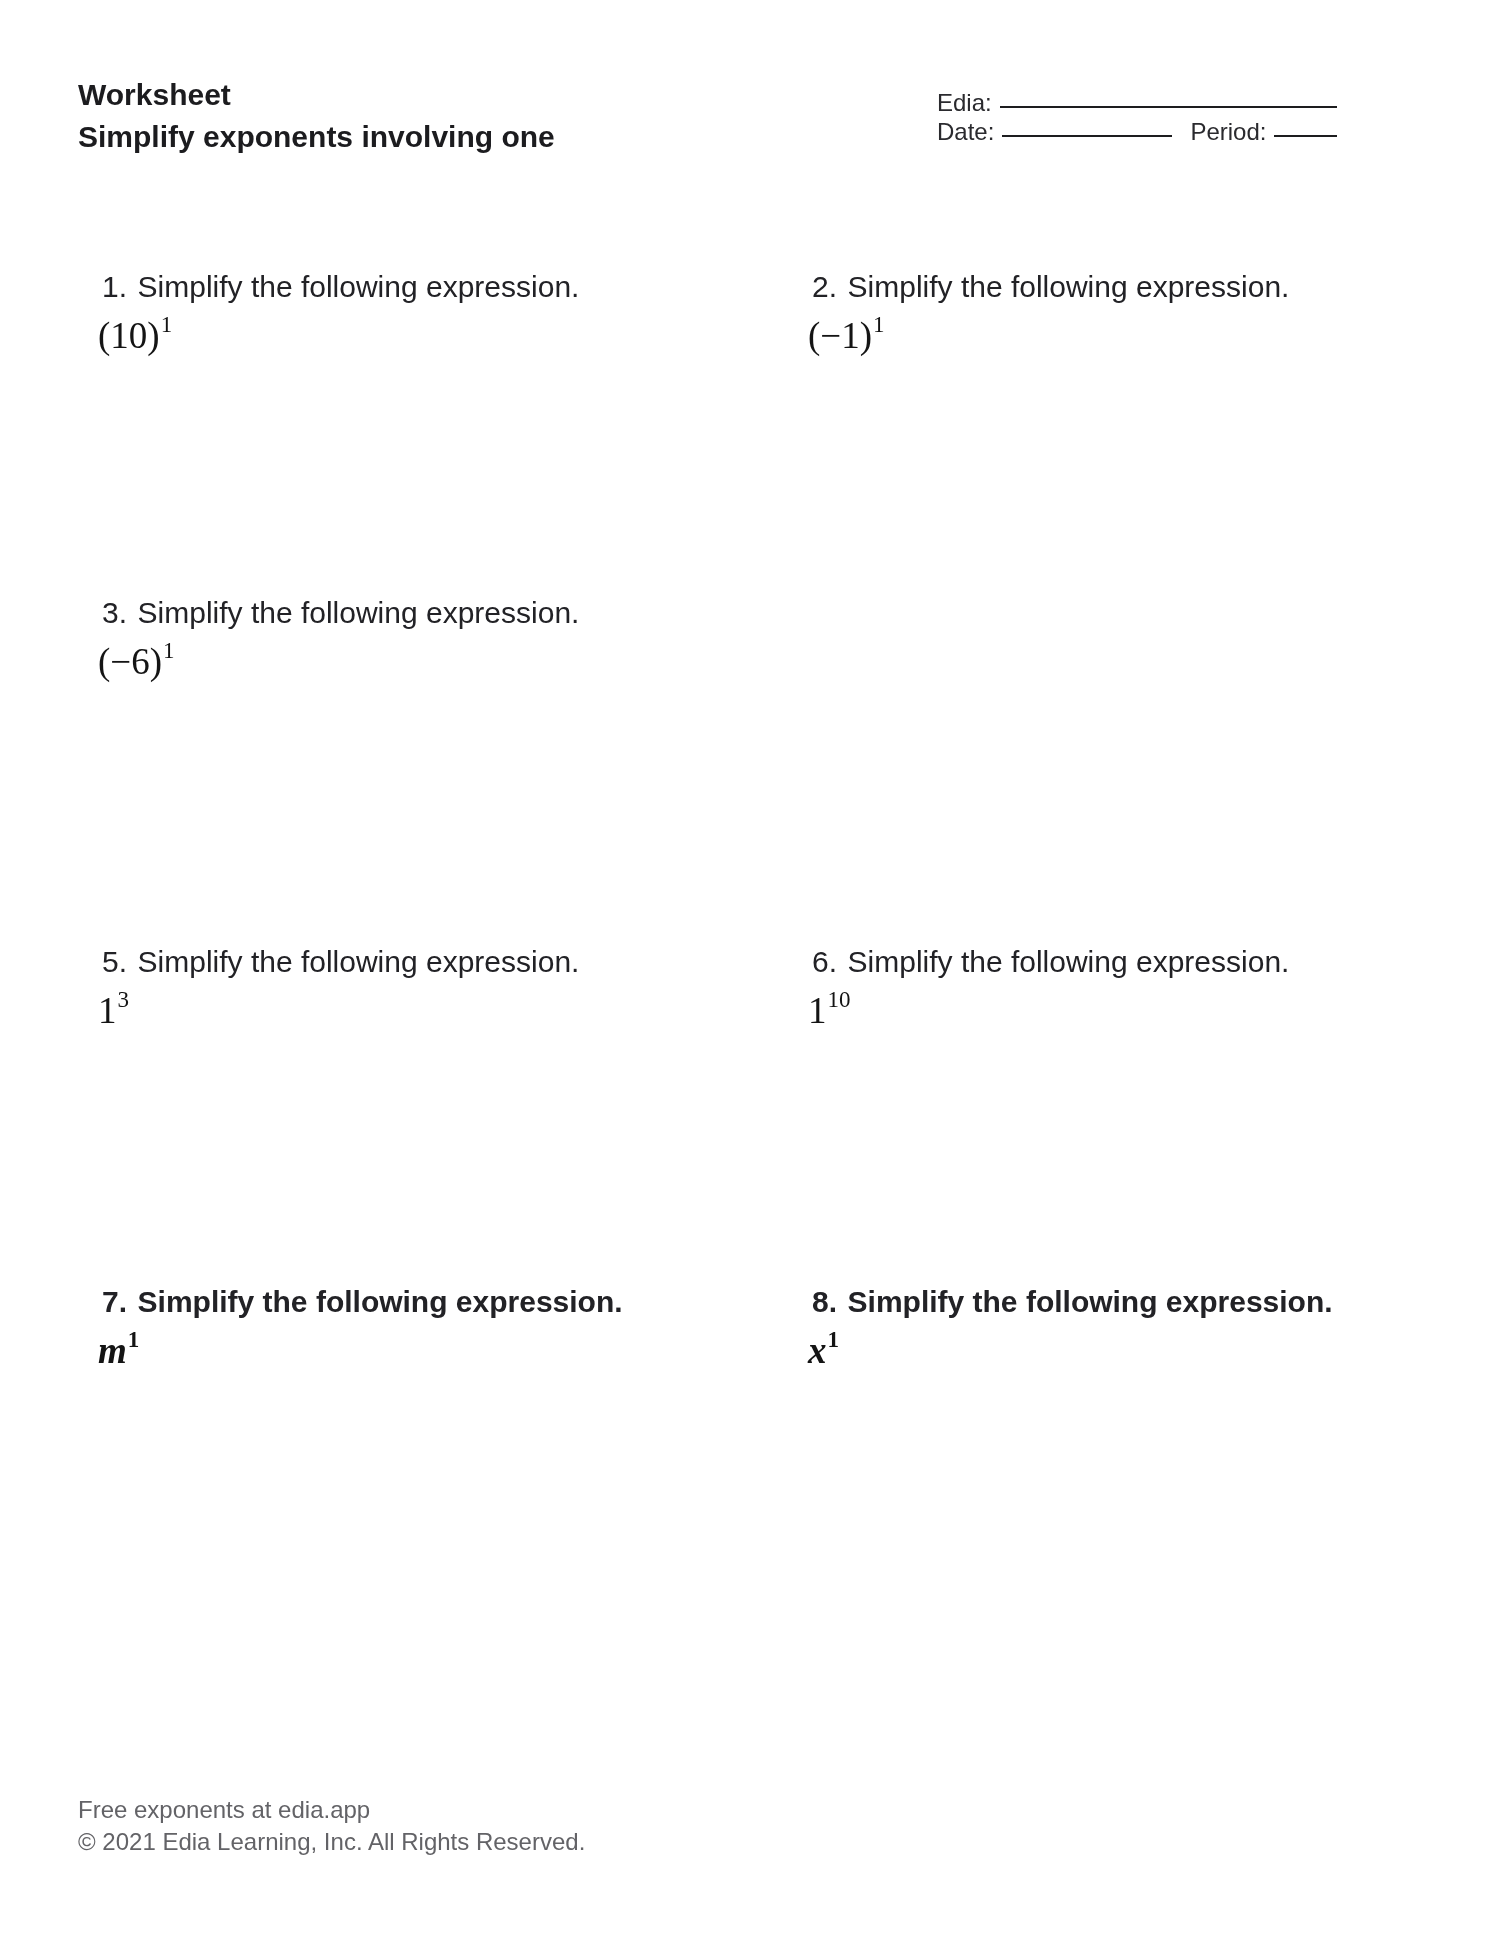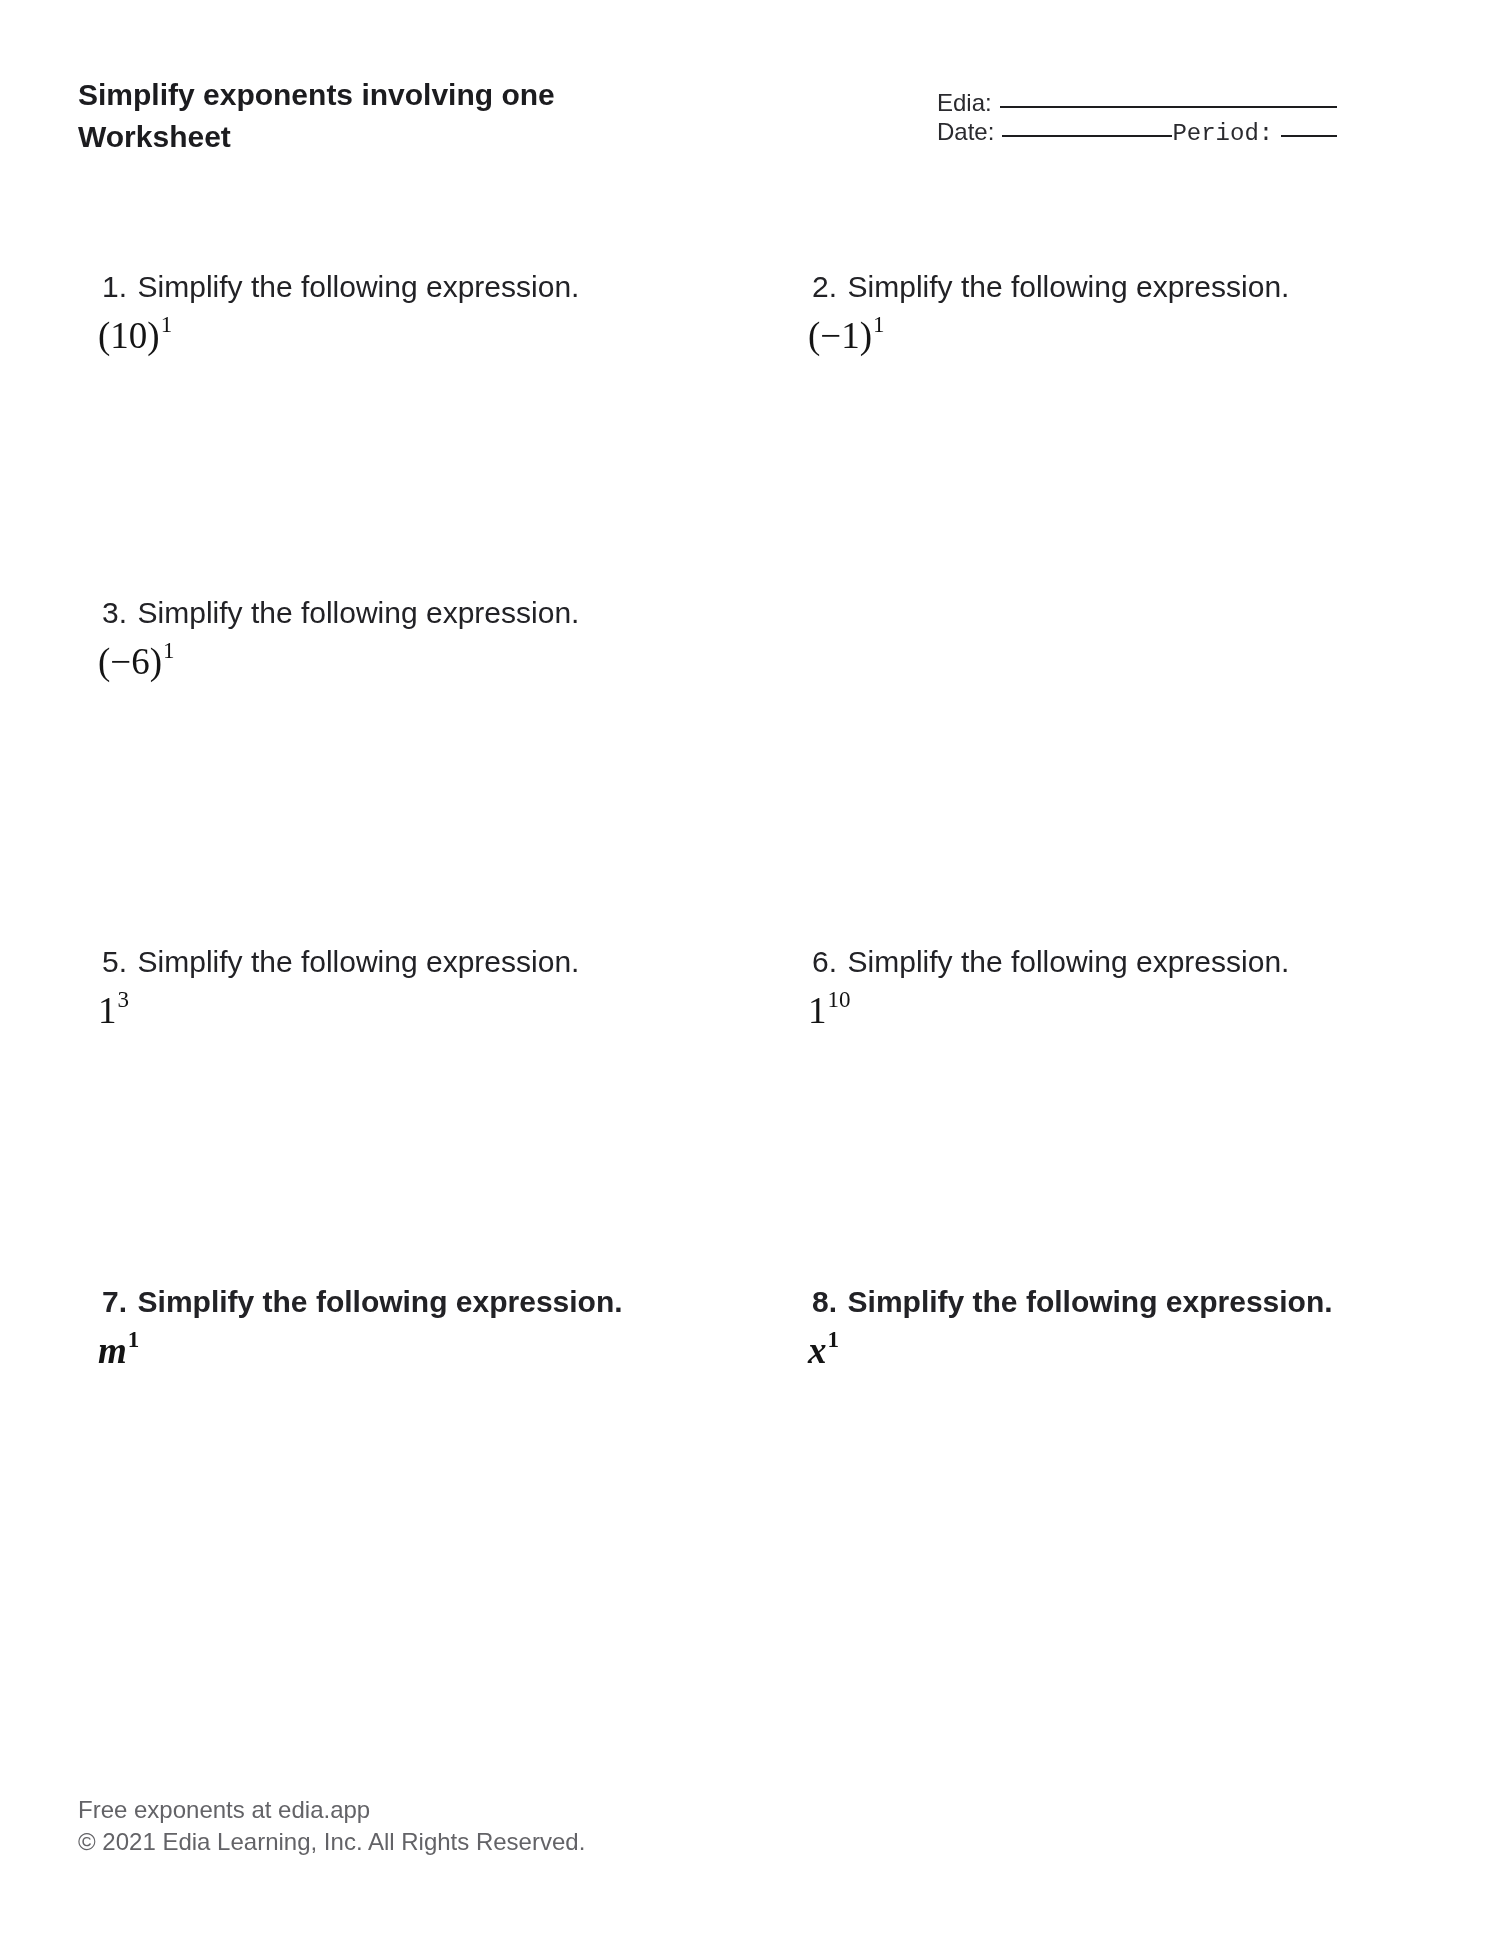--- a/index.html
+++ b/index.html
@@ -43,21 +43,21 @@
   .name-row{ top:88px; }
   .date-row{ top:117px; }
   .blank-line{
     height:0;
     border-bottom:2.5px solid var(--line);
     position:relative;
     top:-3px;
   }
   .blank-grow{ flex:1; margin-left:8px; }
   .blank-date{ width:170px; margin-left:8px; }
-  .period-label{ margin-left:0;font-family:Liberation Mono, monospace; }
+  .period-label{ margin-left:18px; }
 
   
   .problem{
     position:absolute;
     width:640px;
   }
   .col-l{ left:78px; }
   .col-r{ left:788px; }
   .row-1{ top:268px; }
   .row-2{ top:594px; }
@@ -100,22 +100,22 @@
     line-height:32px;
     color:var(--footer);
   }
 </style>
 </head>
 <body>
 
 <div class="page">
 
   <div class="title-block">
+    <div>Worksheet</div>
     <div>Simplify exponents involving one</div>
-    <div>Worksheet</div>
   </div>
 
   <div class="field-row name-row">
     <span>Edia:</span>
     <div class="blank-line blank-grow"></div>
   </div>
 
   <div class="field-row date-row">
     <span>Date:</span>
     <div class="blank-line blank-date"></div>

